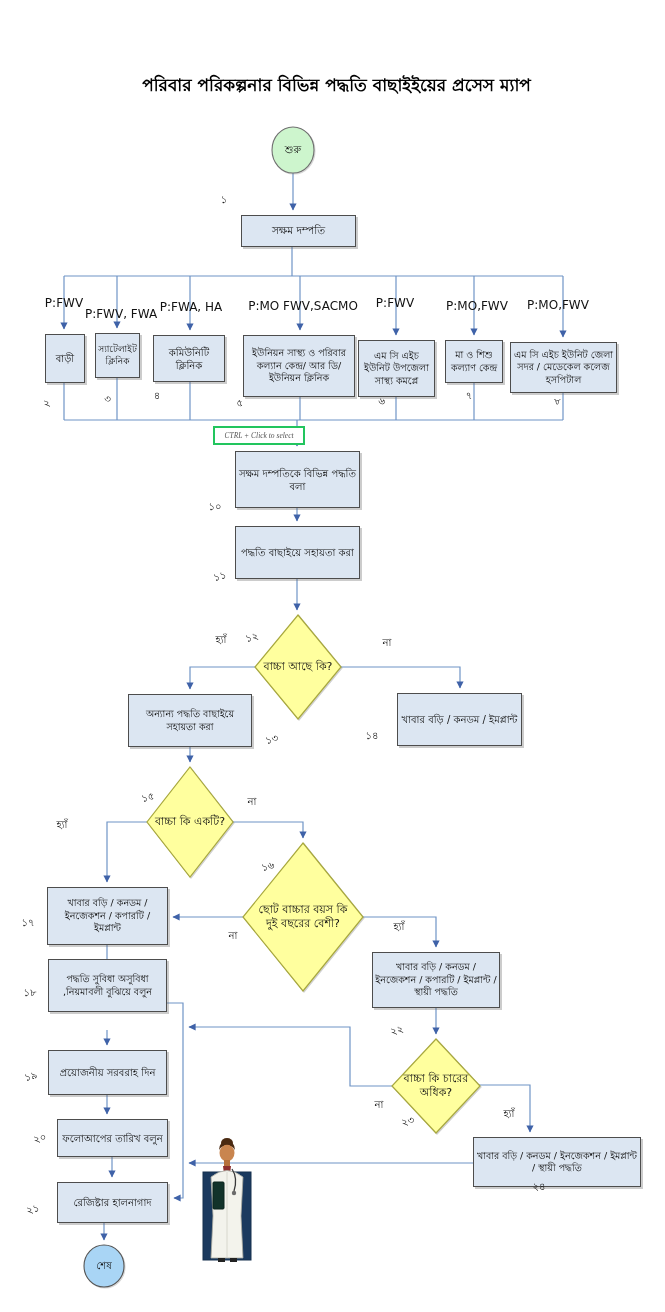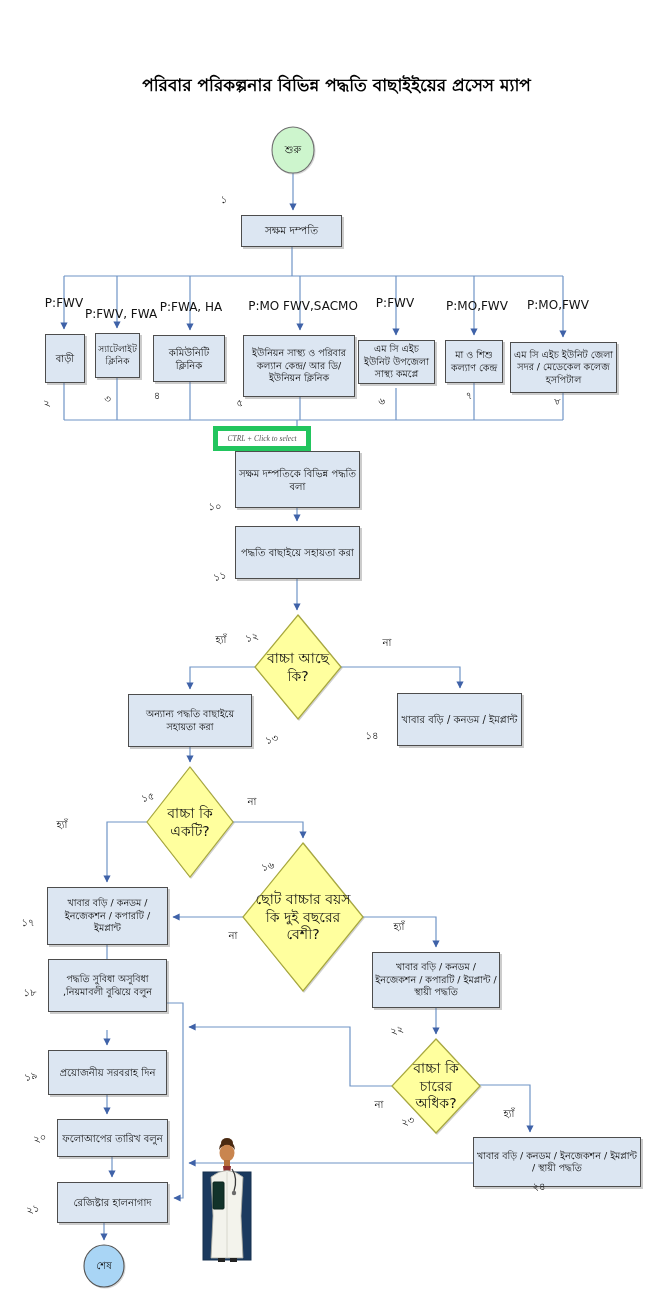--- a/index.html
+++ b/index.html
@@ -10,29 +10,29 @@
   .arrhead{fill:var(--arrowhead);}
   .diamond{fill:var(--diamond-fill);stroke:var(--diamond-border);stroke-width:1.2;
            filter:drop-shadow(1.5px 1.5px 0 rgba(120,120,120,.35));}
   .terminal{stroke-width:1.1;filter:drop-shadow(1px 1px 0 rgba(120,120,120,.3));}
   .box{position:absolute;z-index:2;box-sizing:border-box;background:var(--box-fill);
        border:1.4px solid var(--box-border);box-shadow:2px 2px 0 rgba(110,110,110,.35);
        display:flex;align-items:center;justify-content:center;text-align:center;
        font-size:10px;line-height:1.3;padding:2px;}
   .dtext,.etext{position:absolute;z-index:2;transform:translate(-50%,-50%);
        display:flex;align-items:center;justify-content:center;text-align:center;
-       font-size:14px;line-height:1.25;}
+       font-size:11px;line-height:1.25;}
   .lbl{position:absolute;z-index:3;transform:translate(-50%,-50%);font-size:10px;
        white-space:nowrap;color:#1a1a1a;}
   .tilt{transform:translate(-50%,-50%) rotate(-16deg);}
   .plbl{font-size:12px;color:#111;}
   #title{position:absolute;left:8px;right:0;top:72px;text-align:center;z-index:3;
        font-size:17px;font-weight:600;color:#000000;}
   #tooltip{position:absolute;left:213px;top:426px;width:88px;height:15px;z-index:5;
-       background:#ffffff;border:5px solid #22c55e;display:flex;align-items:center;
+       background:#ffffff;border:2px solid #22c55e;display:flex;align-items:center;
        justify-content:center;font-size:7.5px;font-style:italic;color:#555;
        font-family:"Liberation Serif",serif;}
   #doctor{position:absolute;left:197px;top:1136px;width:60px;height:128px;z-index:4;}
 </style>
 </head>
 <body>
 
 <div id="canvas">
 
   <div id="title">পরিবার পরিকল্পনার বিভিন্ন পদ্ধতি বাছাইইয়ের প্রসেস ম্যাপ</div>
@@ -99,26 +99,26 @@
     <ellipse class="terminal" cx="104" cy="1266" rx="20" ry="21" fill="var(--end-fill)" stroke="#555555"></ellipse>
     <polygon class="diamond" points="298,615 341,667 298,719 255,667"></polygon>
     <polygon class="diamond" points="190,767 233,822 190,877 147,822"></polygon>
     <polygon class="diamond" points="303,843 363,917 303,991 243,917"></polygon>
     <polygon class="diamond" points="436,1039 480,1086 436,1133 392,1086"></polygon>
   </svg>
 
   <div class="etext" style="left:293px;top:150px;width:36px;font-size:10px;">শুরু</div>
   <div class="etext" style="left:104px;top:1266px;width:36px;font-size:10px;">শেষ</div>
 
-  <div class="box" style="left:241px;top:215px;width:101px;height:32px;font-size:10.5px;">সক্ষম দম্পতি</div>
+  <div class="box" style="left:241px;top:215px;width:115px;height:32px;font-size:10.5px;">সক্ষম দম্পতি</div>
   <div class="box" style="left:45px;top:334px;width:40px;height:49px;">বাড়ী</div>
   <div class="box" style="left:95px;top:333px;width:45px;height:45px;font-size:9px;">স্যাটেলাইট ক্লিনিক</div>
   <div class="box" style="left:153px;top:335px;width:72px;height:47px;">কমিউনিটি ক্লিনিক</div>
   <div class="box" style="left:243px;top:335px;width:112px;height:62px;font-size:9.5px;">ইউনিয়ন সাস্থ্য ও পরিবার কল্যান কেন্দ্র/ আর ডি/ ইউনিয়ন ক্লিনিক</div>
-  <div class="box" style="left:358px;top:340px;width:77px;height:44px;font-size:9.5px;">এম সি এইচ ইউনিট উপজেলা সাস্থ্য কমপ্লে</div>
+  <div class="box" style="left:358px;top:340px;width:77px;height:57px;font-size:9.5px;">এম সি এইচ ইউনিট উপজেলা সাস্থ্য কমপ্লে</div>
   <div class="box" style="left:445px;top:340px;width:58px;height:43px;font-size:9.5px;">মা ও শিশু কল্যাণ কেন্দ্র</div>
   <div class="box" style="left:510px;top:342px;width:107px;height:51px;font-size:9.5px;">এম সি এইচ ইউনিট জেলা সদর / মেডেকেল কলেজ হসপিটাল</div>
   <div class="box" style="left:235px;top:451px;width:125px;height:57px;">সক্ষম দম্পতিকে বিভিন্ন পদ্ধতি বলা</div>
   <div class="box" style="left:128px;top:694px;width:124px;height:53px;font-size:9.5px;">অন্যান্য পদ্ধতি বাছাইয়ে সহায়তা করা</div>
   <div class="box" style="left:235px;top:526px;width:125px;height:53px;">পদ্ধতি বাছাইয়ে সহায়তা করা</div>
   <div class="box" style="left:397px;top:693px;width:125px;height:53px;">খাবার বড়ি / কনডম / ইমপ্লান্ট</div>
   <div class="box" style="left:47px;top:887px;width:121px;height:58px;font-size:9.5px;">খাবার বড়ি / কনডম / ইনজেকশন / কপারটি / ইমপ্লান্ট</div>
   <div class="box" style="left:48px;top:959px;width:119px;height:53px;font-size:9.5px;">পদ্ধতি সুবিধা অসুবিধা ,নিয়মাবলী বুঝিয়ে বলুন</div>
   <div class="box" style="left:48px;top:1050px;width:119px;height:45px;">প্রয়োজনীয় সরবরাহ দিন</div>
   <div class="box" style="left:57px;top:1119px;width:111px;height:38px;">ফলোআপের তারিখ বলুন</div>

